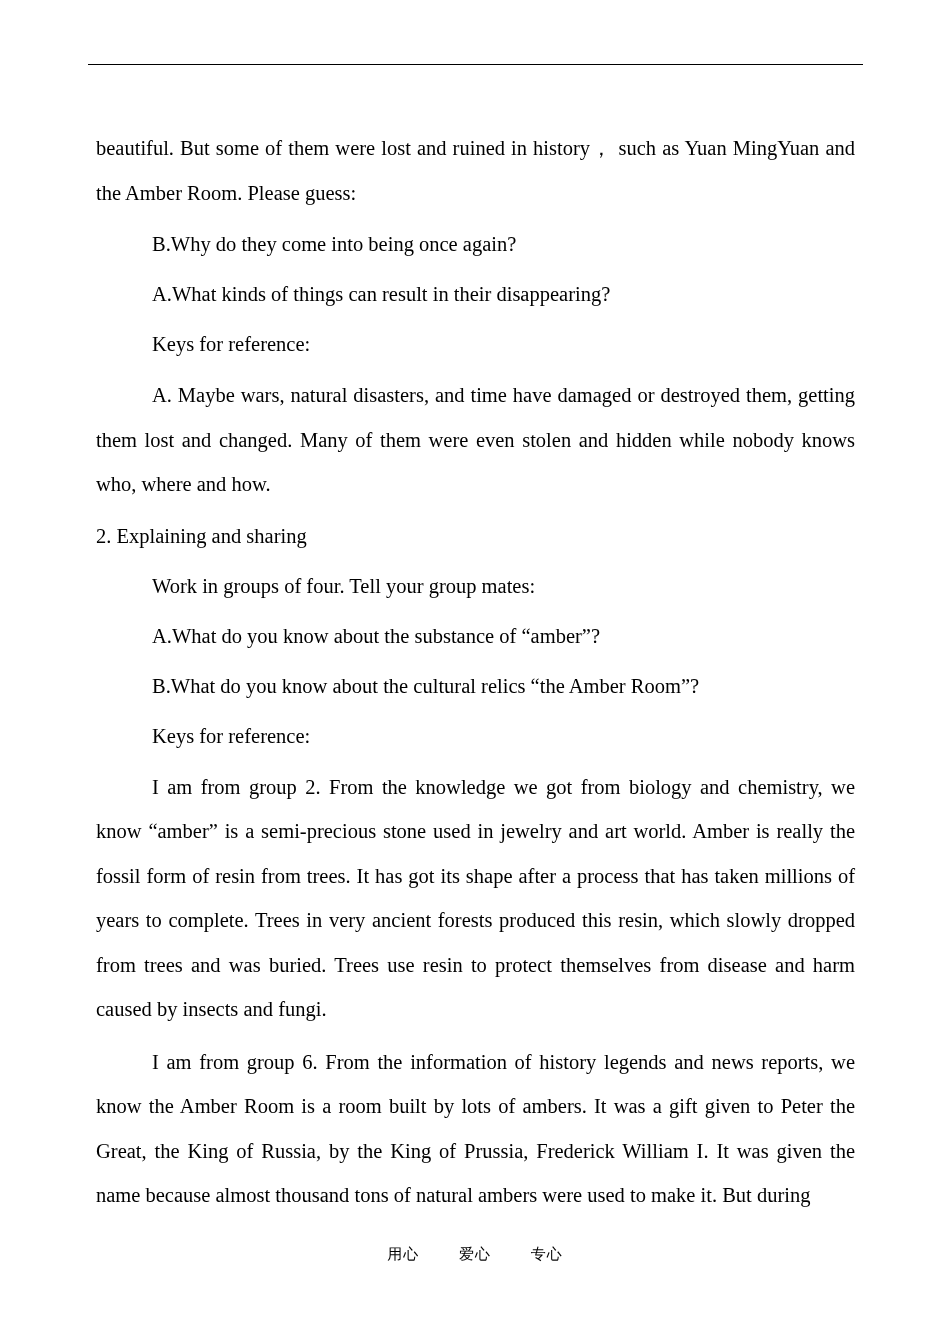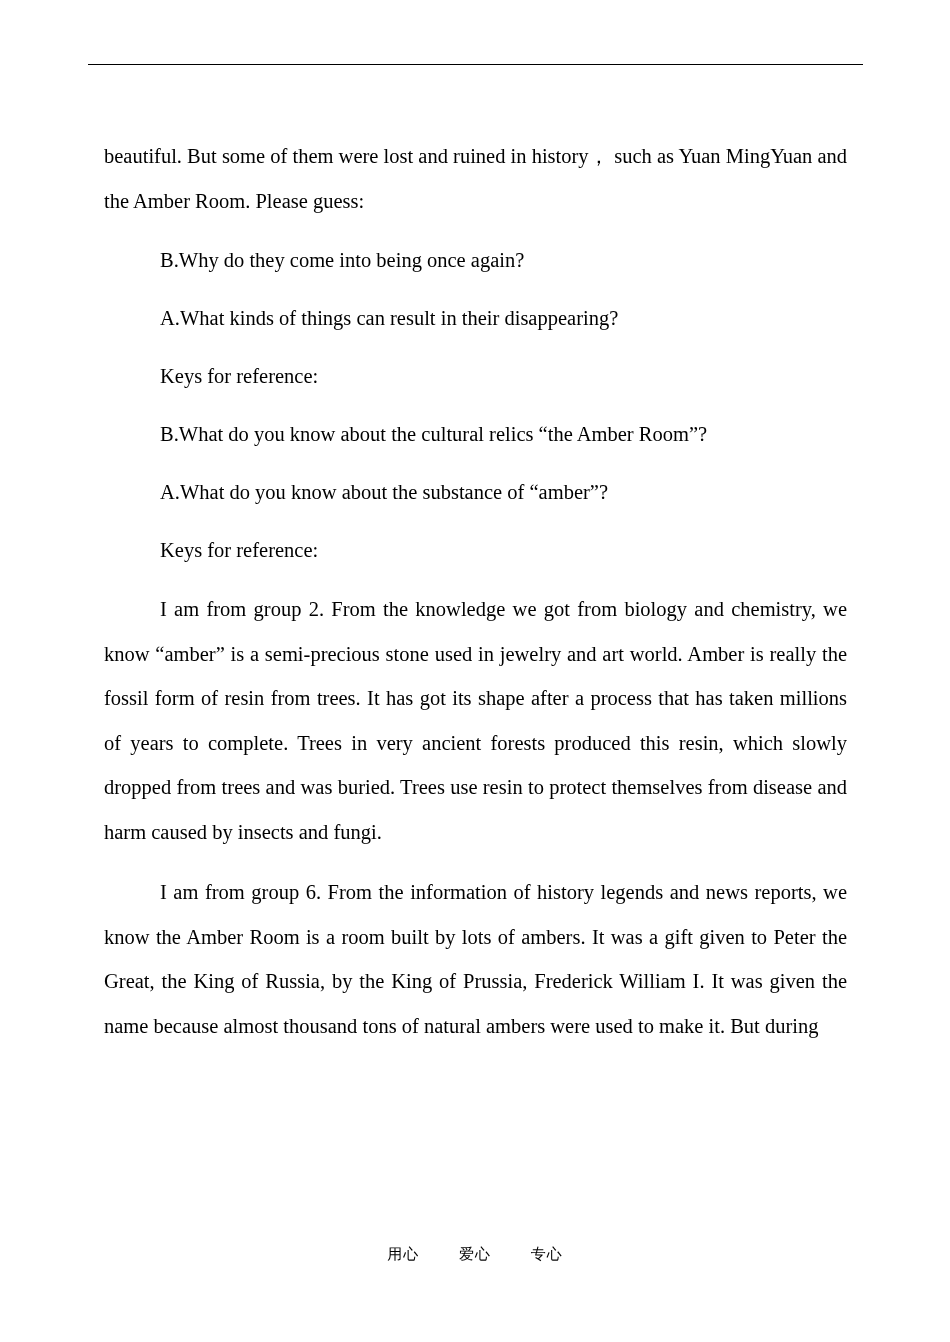--- a/index.html
+++ b/index.html
@@ -24,21 +24,21 @@
       border-top: 1.5px solid #000000;
     }
     .content {
       position: absolute;
       left: 88px;
       top: 118px;
       width: 775px;
       font-size: 20.5px;
     }
     .p {
-      margin: 16px;
+      margin: 8px;
       text-align: justify;
       text-align-last: left;
     }
     .dbl { line-height: 44.5px; }
     .sgl { line-height: 42px; }
     .indent { text-indent: 56px; }
     .footer {
       position: absolute;
       left: 0;
       top: 1245px;
@@ -54,22 +54,25 @@
 </head>
 <body>
 
 <div class="header-rule"></div>
 
 <div class="content">
   <p class="p dbl">beautiful. But some of them were lost and ruined in history， such as Yuan MingYuan and the Amber Room. Please guess:</p>
   <p class="p sgl indent">B.Why do they come into being once again?</p>
   <p class="p sgl indent">A.What kinds of things can result in their disappearing?</p>
   <p class="p sgl indent">Keys for reference:</p>
+  <p class="p dbl indent">A. Maybe wars, natural disasters, and time have damaged or destroyed them, getting them lost and changed. Many of them were even stolen and hidden while nobody knows who, where and how.</p>
+  <p class="p sgl">2. Explaining and sharing</p>
+  <p class="p sgl indent">Work in groups of four. Tell your group mates:</p>
+  <p class="p sgl indent">A.What do you know about the substance of “amber”?</p>
   <p class="p sgl indent">B.What do you know about the cultural relics “the Amber Room”?</p>
-  <p class="p sgl indent">A.What do you know about the substance of “amber”?</p>
   <p class="p sgl indent">Keys for reference:</p>
   <p class="p dbl indent">I am from group 2. From the knowledge we got from biology and chemistry, we know “amber” is a semi-precious stone used in jewelry and art world. Amber is really the fossil form of resin from trees. It has got its shape after a process that has taken millions of years to complete. Trees in very ancient forests produced this resin, which slowly dropped from trees and was buried. Trees use resin to protect themselves from disease and harm caused by insects and fungi.</p>
   <p class="p dbl indent">I am from group 6. From the information of history legends and news reports, we know the Amber Room is a room built by lots of ambers. It was a gift given to Peter the Great, the King of Russia, by the King of Prussia, Frederick William I. It was given the name because almost thousand tons of natural ambers were used to make it. But during</p>
 </div>
 
 <div class="footer">
   <span>用心</span>
   <span>爱心</span>
   <span>专心</span>
 </div>

